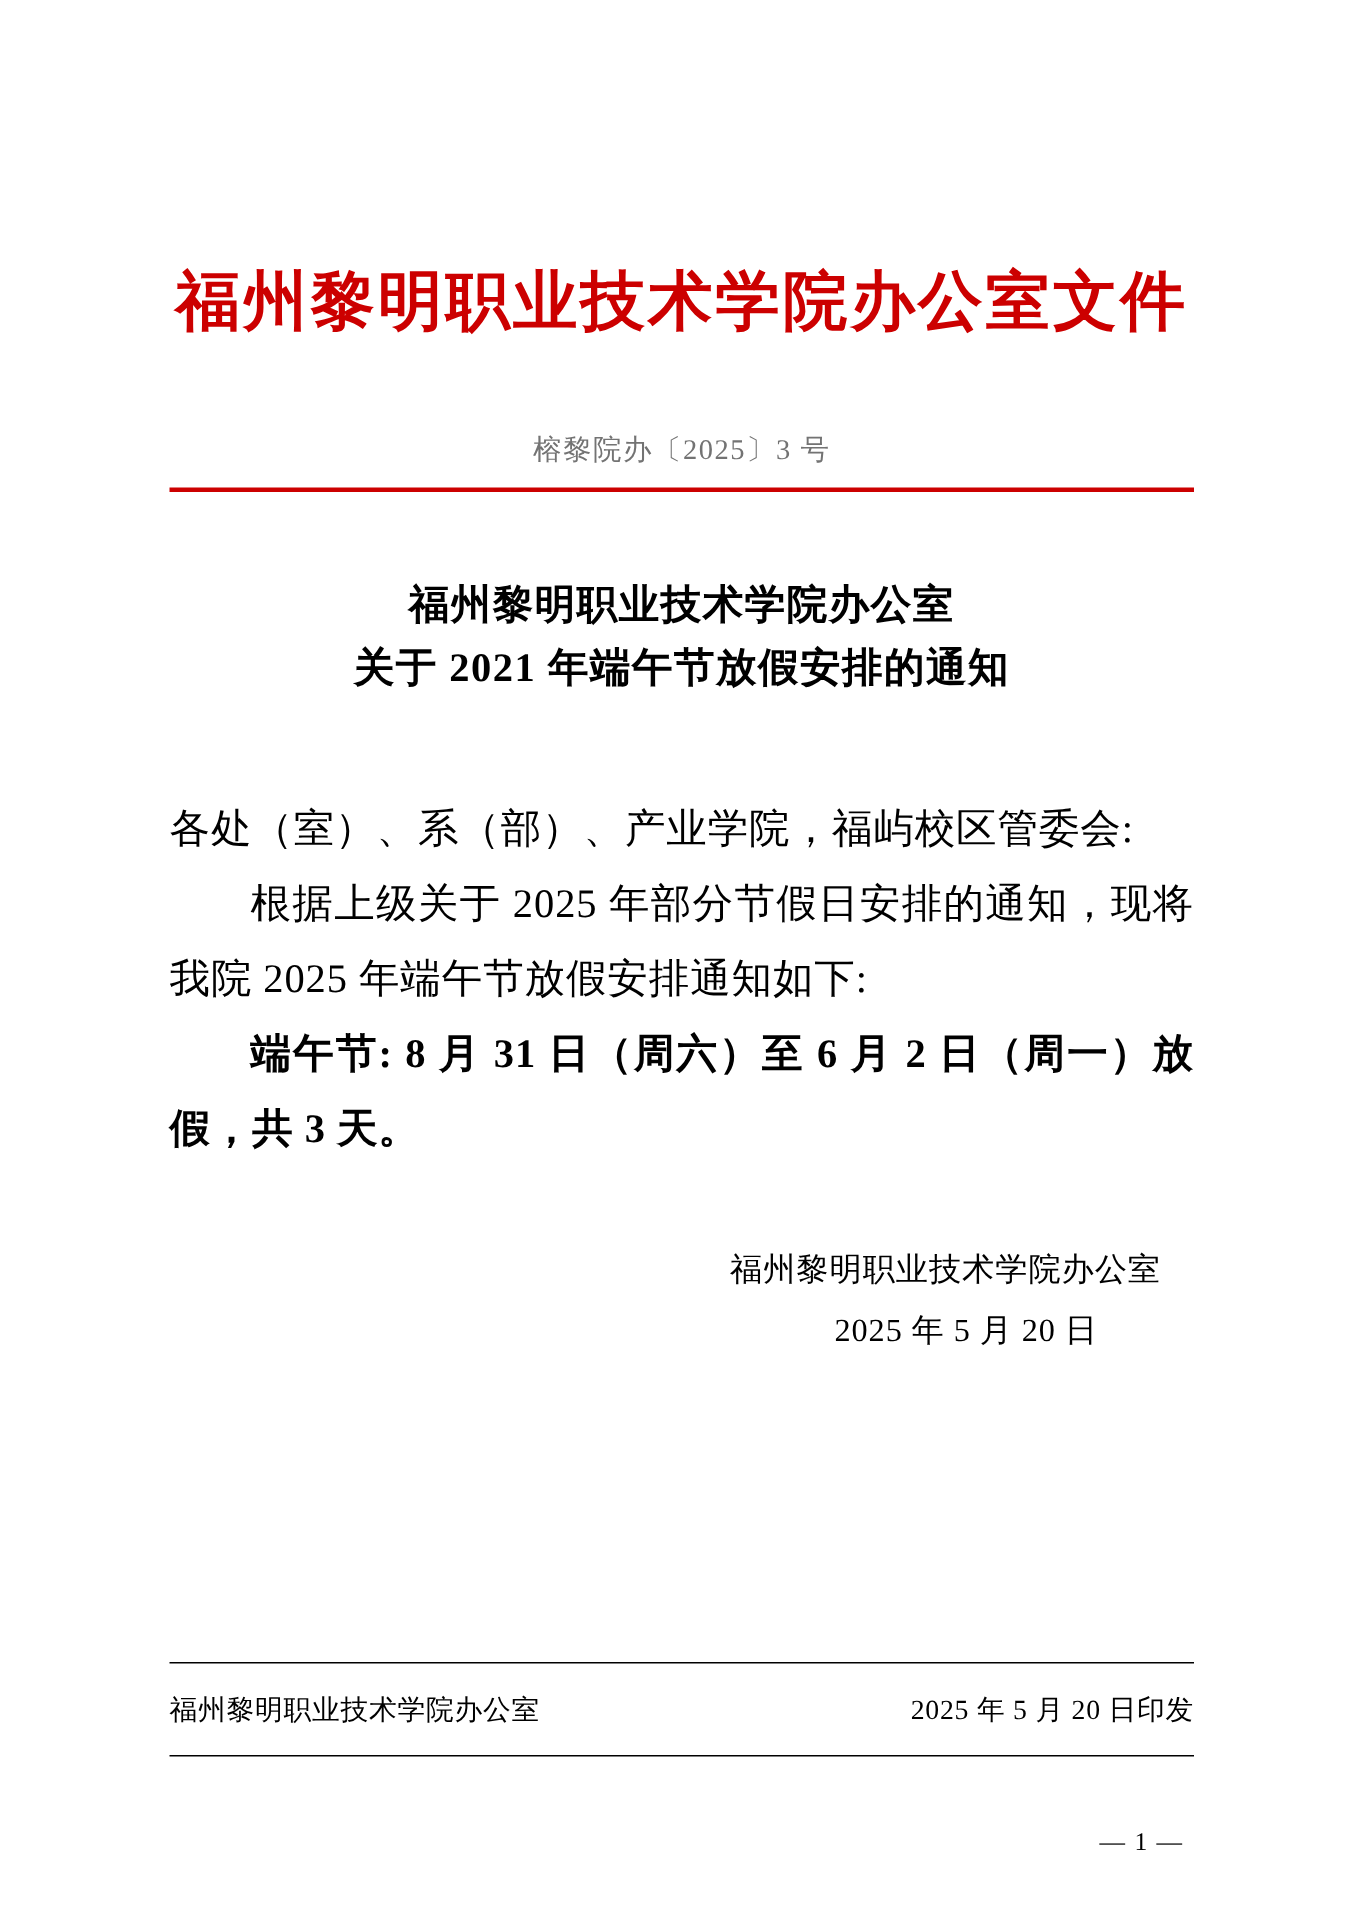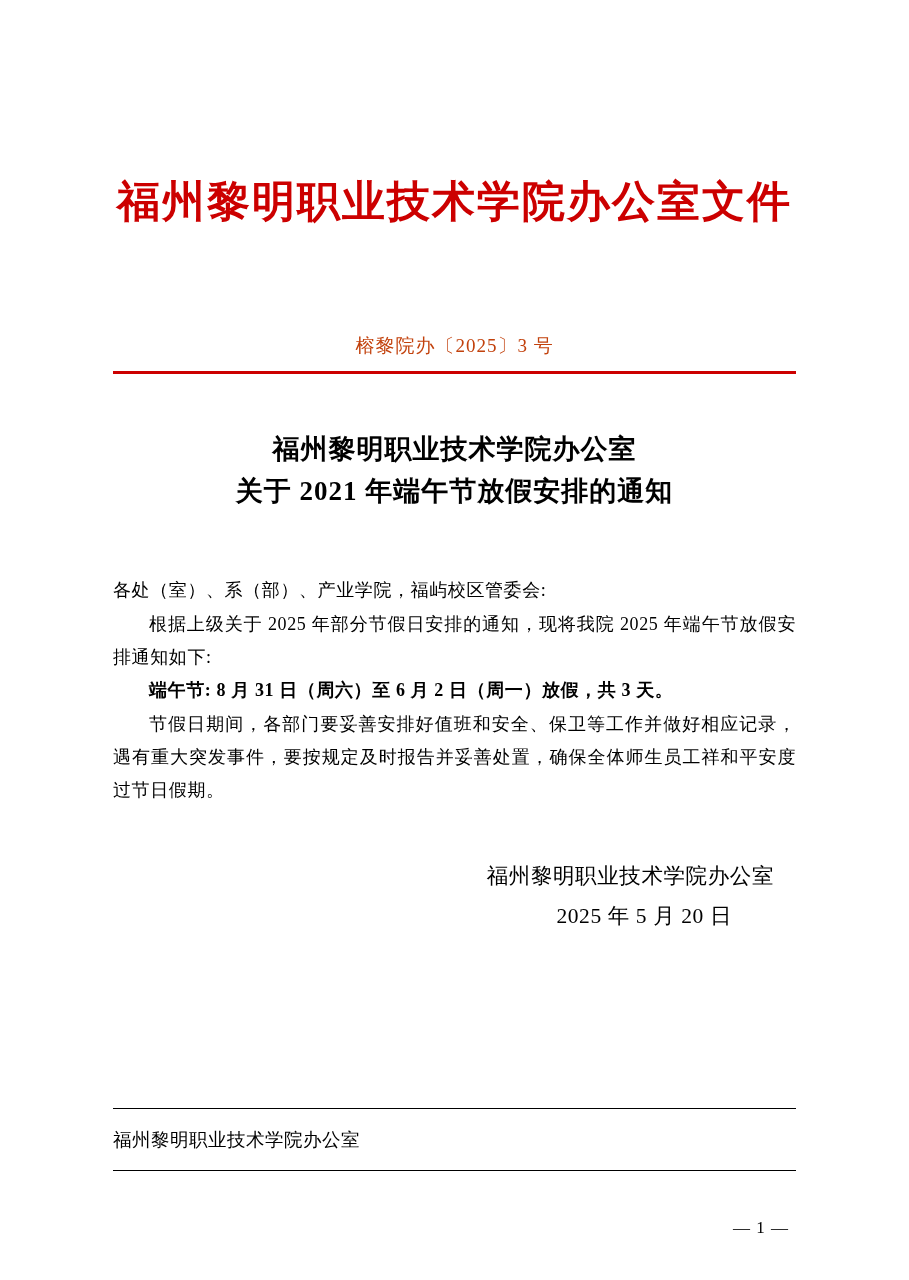--- a/index.html
+++ b/index.html
@@ -37,25 +37,25 @@
     font-family: "Liberation Serif", "DejaVu Serif", serif;
     font-weight: bold;
     font-size: 43px;
     letter-spacing: 2px;
     line-height: 1.25;
     white-space: nowrap;
   }
 
   
   .docnum {
-    margin-top: 104px;
+    margin-top: 58px;
     text-align: center;
     font-size: 19px;
     letter-spacing: 1px;
-    color: #c2410c;
+    color: #737373;
   }
   .red-rule {
     margin-top: 12px;
     height: 3px;
     background: #cc0000;
     width: 100%;
   }
 
   
   .title {
@@ -66,21 +66,21 @@
     line-height: 1.55;
     letter-spacing: 1px;
   }
   .title-line {
     display: block;
   }
 
   
   .content {
     margin-top: 62px;
-    font-size: 18px;
+    font-size: 27px;
     line-height: 1.85;
     letter-spacing: 0.6px;
     text-align: justify;
   }
   .content p {
     margin: 0;
   }
   .salutation {
     margin: 0;
   }
@@ -157,33 +157,33 @@
 
     <div class="title">
       <span class="title-line">福州黎明职业技术学院办公室</span>
       <span class="title-line">关于 2021 年端午节放假安排的通知</span>
     </div>
 
     <div class="content">
       <p class="salutation">各处（室）、系（部）、产业学院，福屿校区管委会:</p>
       <p class="indent">根据上级关于 2025 年部分节假日安排的通知，现将我院 2025 年端午节放假安排通知如下:</p>
       <p class="indent bold">端午节: 8 月 31 日（周六）至 6 月 2 日（周一）放假，共 3 天。</p>
-      <p class="indent">节假日期间，各部门要妥善安排好值班和安全、保卫等工作并做好相应记录，遇有重大突发事件，要按规定及时报告并妥善处置，确保全体师生员工祥和平安度过节日假期。</p>
     </div>
 
     <div class="signature">
       <div>福州黎明职业技术学院办公室</div>
       <div class="sig-date">2025 年 5 月 20 日</div>
     </div>
 
   </div>
 
   <div class="footer">
     <div class="footer-rule"></div>
     <div class="footer-row">
       <span>福州黎明职业技术学院办公室</span>
+      <span>2025 年 5 月 20 日印发</span>
     </div>
     <div class="footer-rule-bottom"></div>
   </div>
 
   <div class="page-num">— 1 —</div>
 
 </div>
 
 </body></html>

